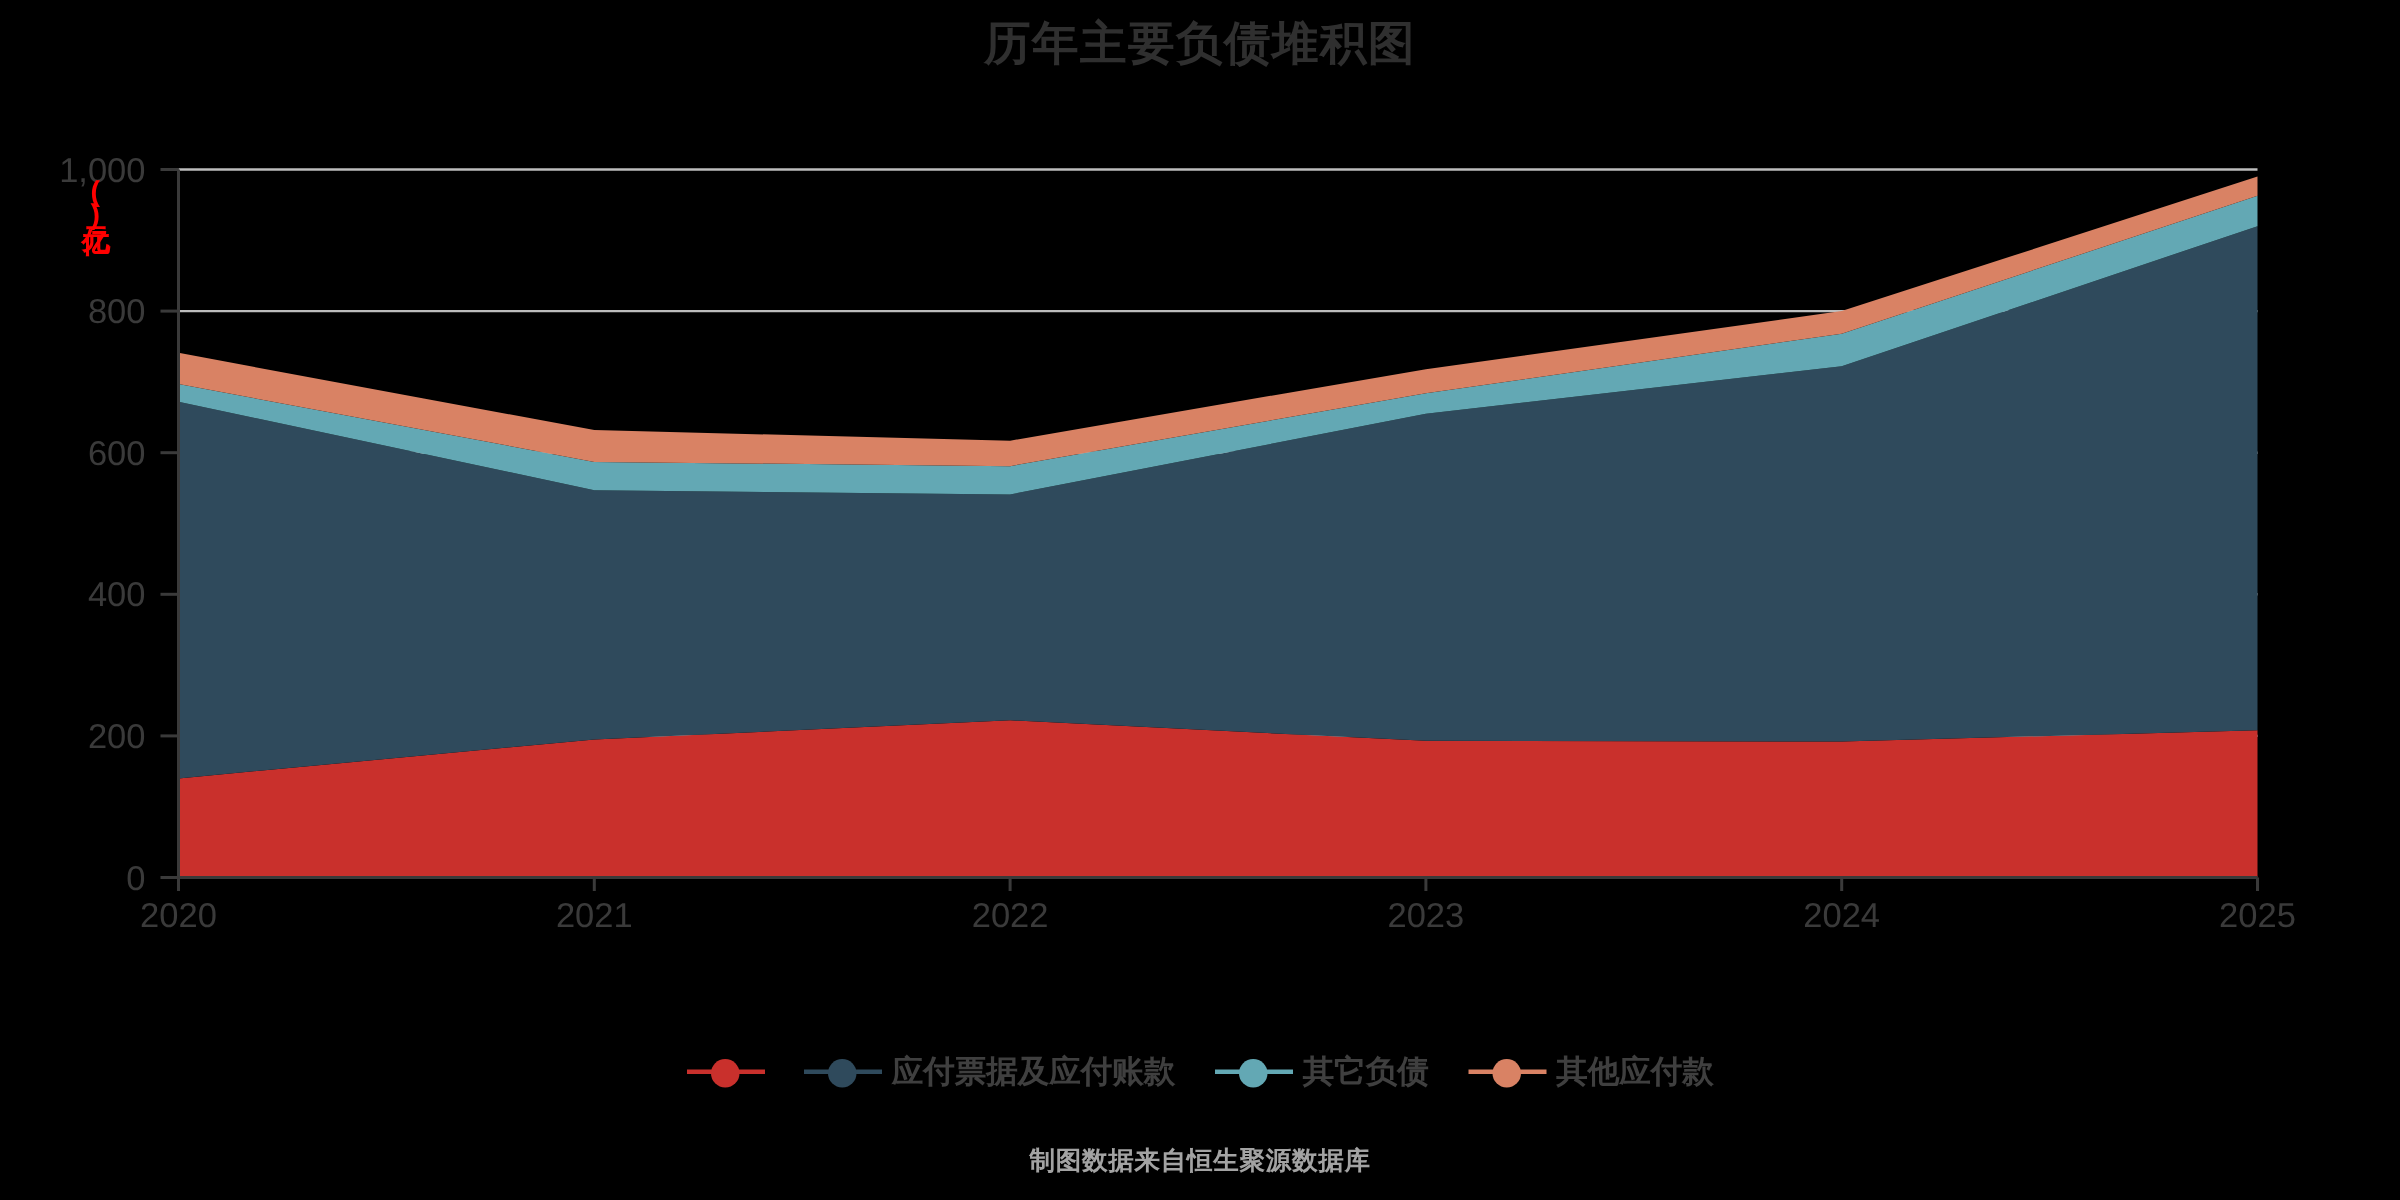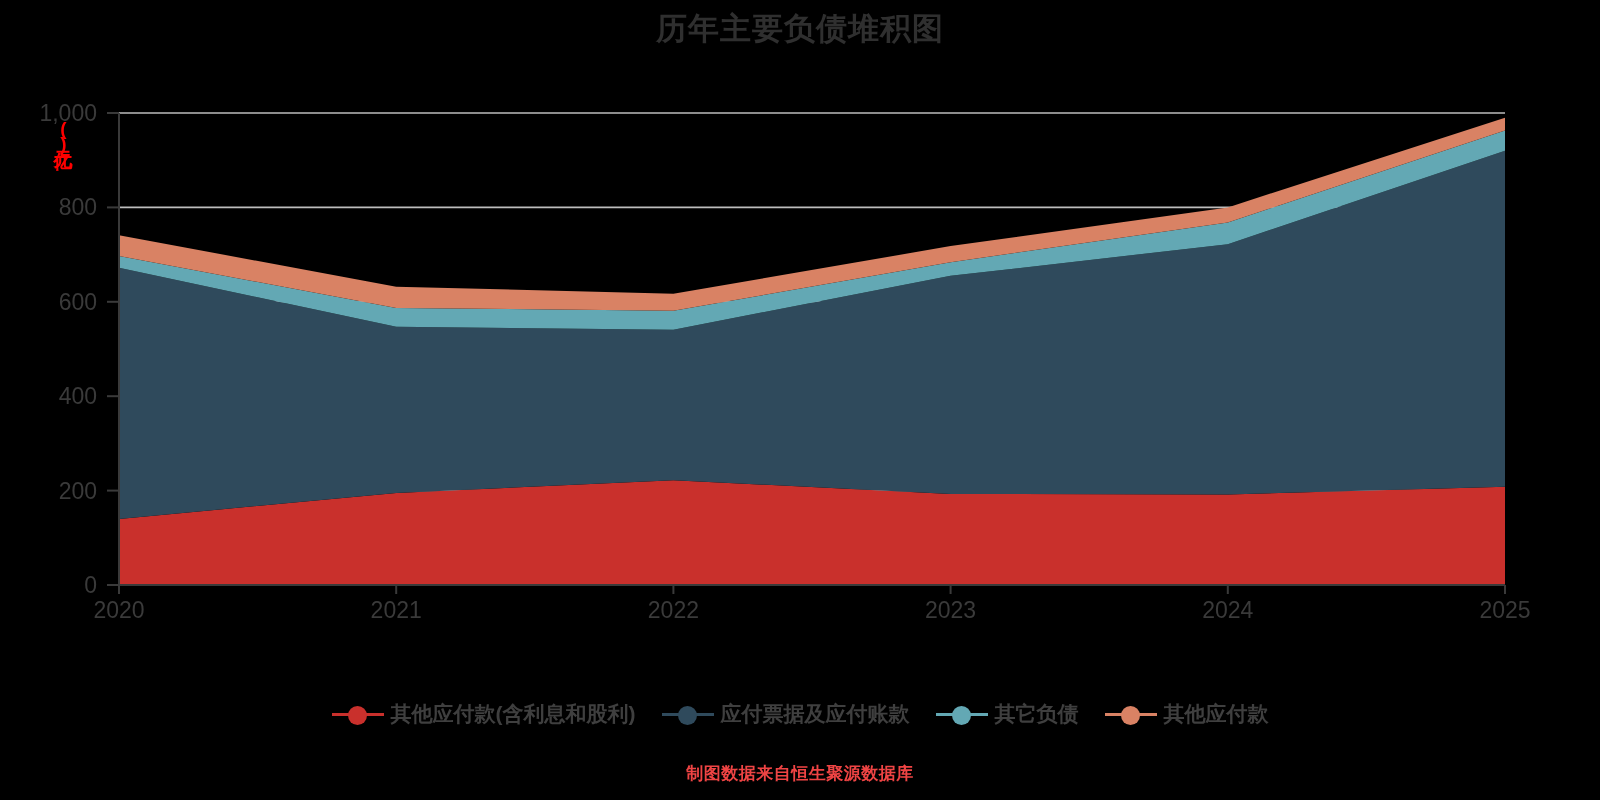--- a/index.html
+++ b/index.html
@@ -104,21 +104,21 @@
     font-size: 21px;
     font-weight: bold;
     white-space: nowrap;
   }
   .footer-note {
     position: absolute;
     left: 0;
     top: 762px;
     width: 1600px;
     text-align: center;
-    color: #ef4444;
+    color: #a3a3a3;
     font-size: 17px;
     font-weight: bold;
     letter-spacing: 0.5px;
   }
 </style>
 </head>
 <body>
 
 <div id="page">
 
@@ -174,21 +174,20 @@
     </svg>
     <div class="y-axis-title">(亿元)</div>
   </div>
 
   <div class="legend" id="legend">
       <div class="legend-item">
         <span class="legend-marker">
           <span class="bar" style="background: rgb(201, 48, 44);"></span>
           <span class="dot" style="background: rgb(201, 48, 44);"></span>
         </span>
-        <span class="legend-label">其他应付款(含利息和股利)</span>
       </div>
       <div class="legend-item">
         <span class="legend-marker">
           <span class="bar" style="background: rgb(47, 74, 92);"></span>
           <span class="dot" style="background: rgb(47, 74, 92);"></span>
         </span>
         <span class="legend-label">应付票据及应付账款</span>
       </div>
       <div class="legend-item">
         <span class="legend-marker">

